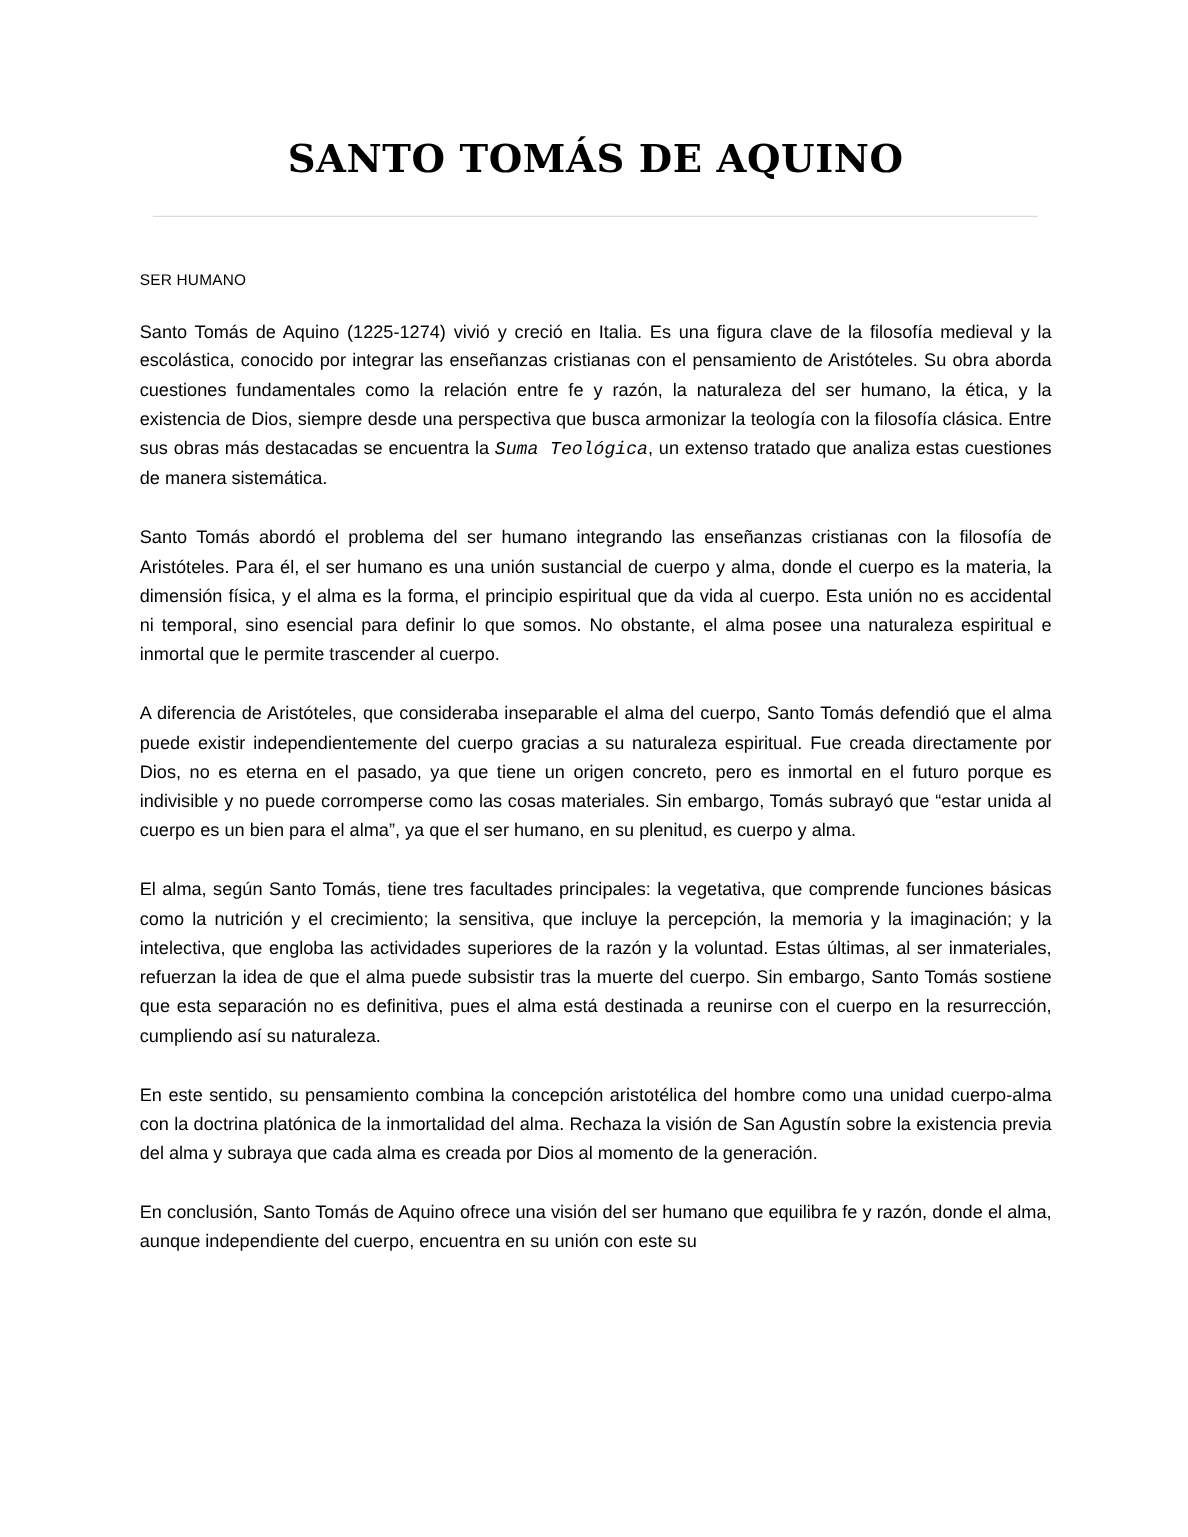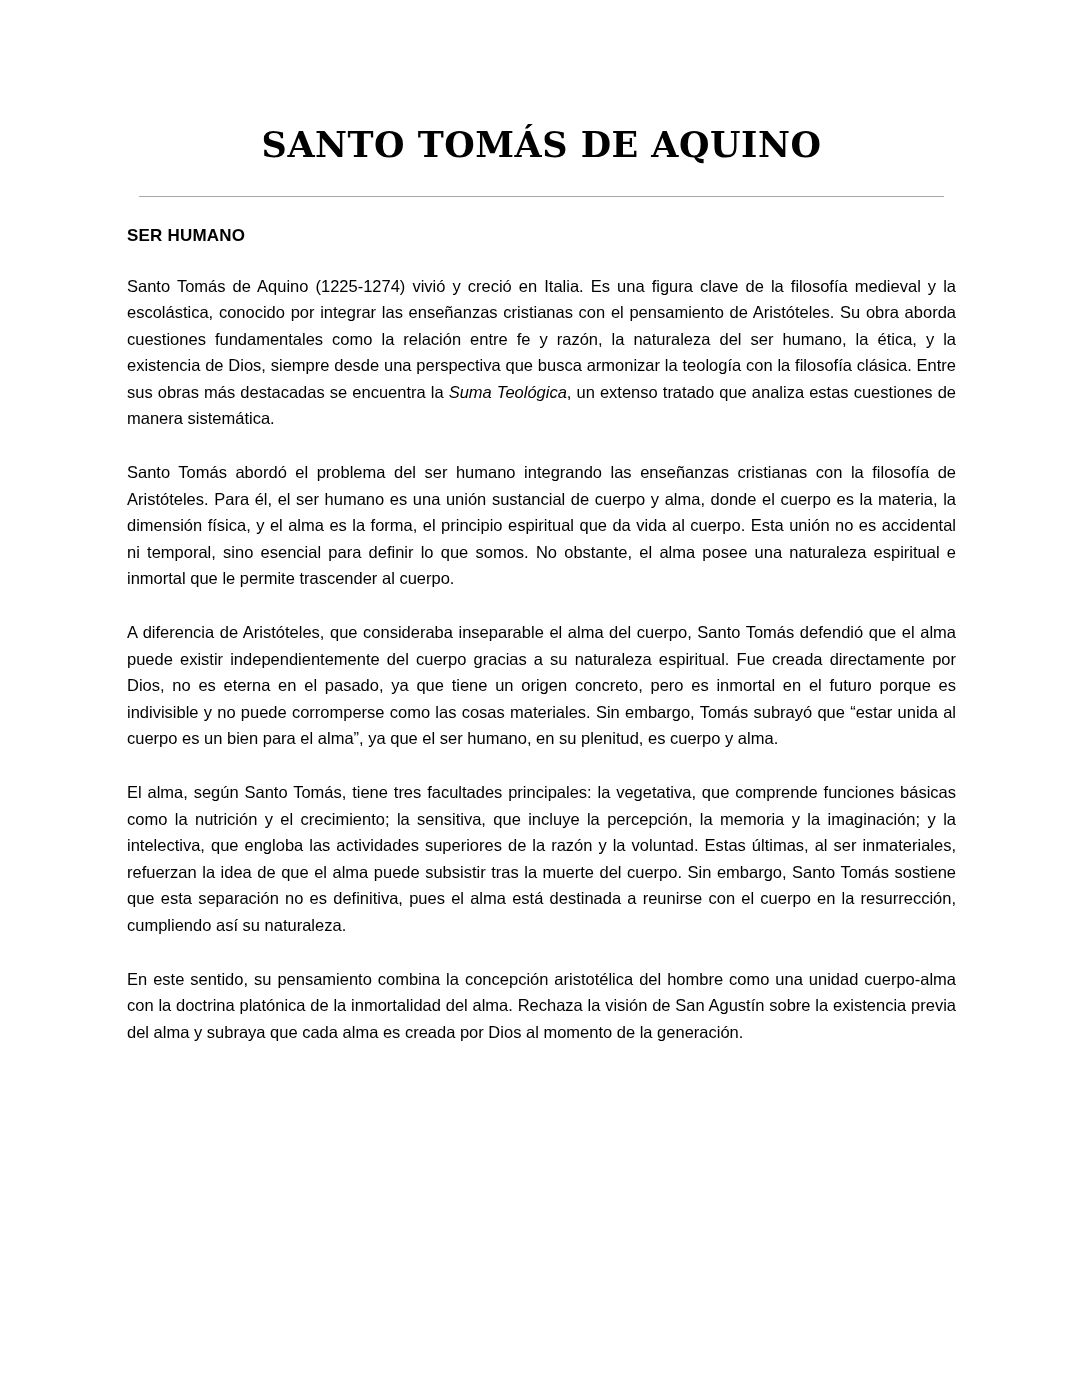--- a/index.html
+++ b/index.html
@@ -22,34 +22,34 @@
     color: #000000;
     line-height: 1.1;
   }
   .divider {
     border: none;
     border-top: 1px solid #a6a6a6;
     height: 0;
     margin: 31px 12px 0 12px;
   }
   .section-heading {
-    font-size: 17px;
-    font-weight: 700;
-    margin-top: 29px;
+    font-size: 14px;
+    font-weight: 400;
+    margin-top: 49px;
     letter-spacing: 0.2px;
   }
   .para {
     font-size: 16.5px;
     line-height: 26.6px;
     text-align: justify;
     margin-top: 27px;
     color: #000000;
   }
   .para .b { font-weight: 400; }
-  .para .i { font-style: italic; }
+  .para .i { font-style: italic; font-family: Liberation Mono, monospace; }
 </style>
 </head>
 <body>
 
 <div class="page">
 
   <h1 class="doc-title">SANTO TOMÁS DE AQUINO</h1>
 
   <hr class="divider">
 
@@ -58,14 +58,15 @@
   <p class="para"><span>Santo Tomás de Aquino (1225-1274)  vivió y creció en Italia. Es una figura clave de la filosofía medieval y la escolástica, conocido por integrar las enseñanzas cristianas con el pensamiento de Aristóteles. Su obra aborda cuestiones fundamentales como la relación entre fe y razón, la naturaleza del ser humano, la ética, y la existencia de Dios, siempre desde una perspectiva que busca armonizar la teología con la filosofía clásica. Entre sus obras más destacadas se encuentra la </span><span class="i">Suma Teológica</span><span>, un extenso tratado que analiza estas cuestiones de manera sistemática.</span></p>
 
   <p class="para"><span>Santo Tomás abordó el problema del ser humano integrando las enseñanzas cristianas con la filosofía de Aristóteles. Para él, el ser humano es una </span><span class="b">unión sustancial de cuerpo y alma</span><span>, donde el cuerpo es la materia, la dimensión física, y el alma es la forma, el principio espiritual que da vida al cuerpo. Esta unión no es accidental ni temporal, sino esencial para definir lo que somos. No obstante, el alma posee una naturaleza espiritual e inmortal que le permite trascender al cuerpo.</span></p>
 
   <p class="para"><span>A diferencia de Aristóteles, que consideraba inseparable el alma del cuerpo, Santo Tomás defendió que el alma puede existir independientemente del cuerpo gracias a su naturaleza espiritual. Fue creada directamente por Dios, no es eterna en el pasado, ya que tiene un origen concreto, pero es inmortal en el futuro porque es indivisible y no puede corromperse como las cosas materiales. Sin embargo, Tomás subrayó que “estar unida al cuerpo es un bien para el alma”, ya que el ser humano, en su plenitud, es cuerpo y alma.</span></p>
 
   <p class="para"><span>El alma, según Santo Tomás, tiene tres facultades principales: la vegetativa, que comprende funciones básicas como la nutrición y el crecimiento; la sensitiva, que incluye la percepción, la memoria y la imaginación; y la intelectiva, que engloba las actividades superiores de la razón y la voluntad. Estas últimas, al ser inmateriales, refuerzan la idea de que el alma puede subsistir tras la muerte del cuerpo. Sin embargo, Santo Tomás sostiene que esta separación no es definitiva, pues el alma está destinada a reunirse con el cuerpo en la resurrección, cumpliendo así su naturaleza.</span></p>
 
   <p class="para"><span>En este sentido, su pensamiento combina la </span><span class="b">concepción aristotélica del hombre como una unidad cuerpo-alma</span><span> con la </span><span class="b">doctrina platónica de la inmortalidad del alma</span><span>. Rechaza la visión de San Agustín sobre la existencia previa del alma y subraya que cada alma es creada por Dios al momento de la generación.</span></p>
 
+  <p class="para"><span>En conclusión, Santo Tomás de Aquino ofrece una visión del ser humano que equilibra fe y razón, donde el alma, aunque independiente del cuerpo, encuentra en su unión con este su</span></p>
 
 </div>
 
 </body></html>

